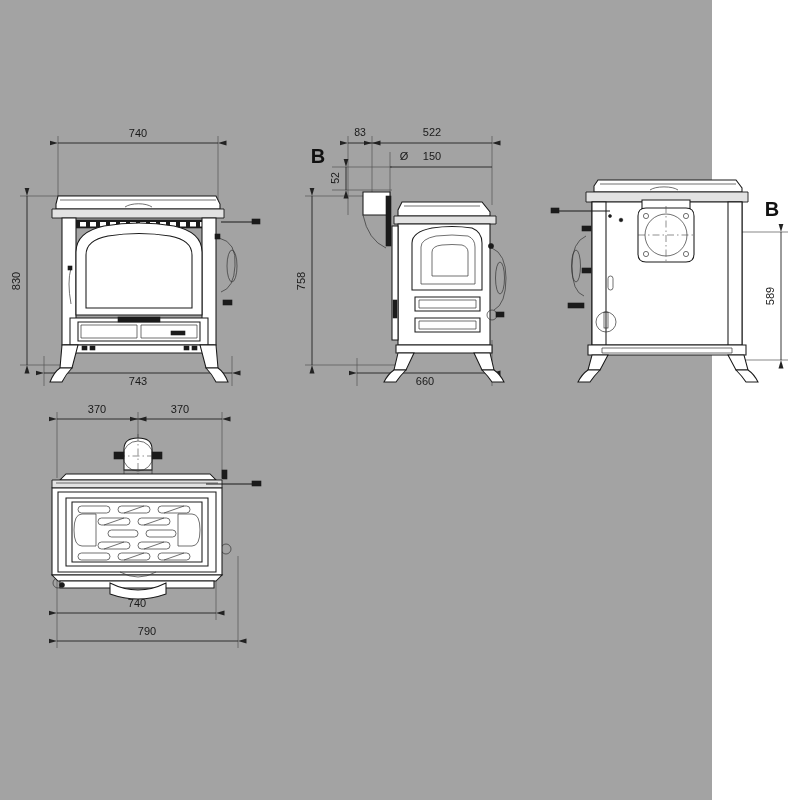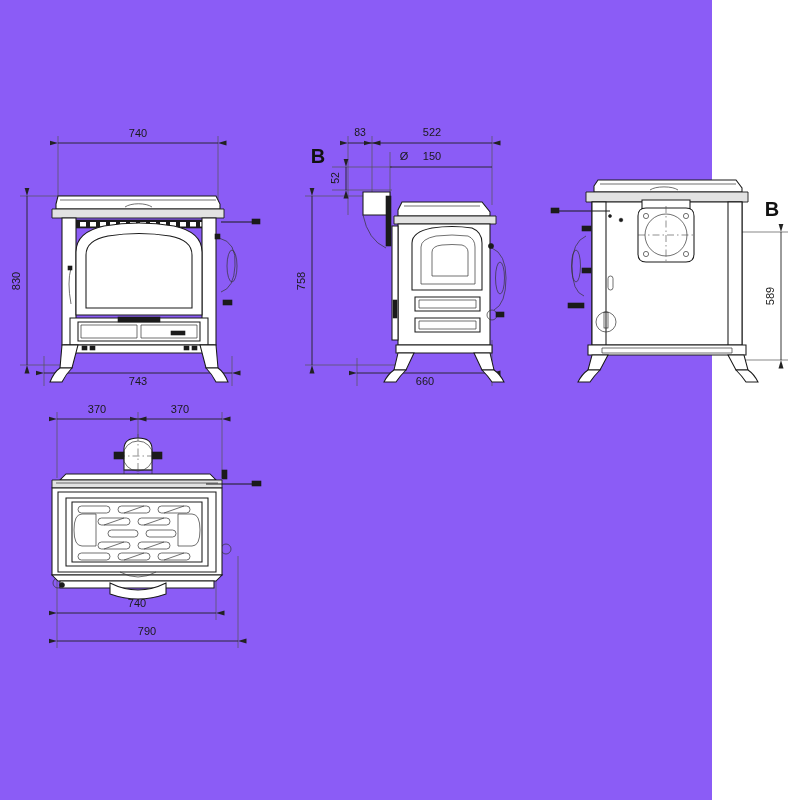--- a/index.html
+++ b/index.html
@@ -1,18 +1,18 @@
 <!DOCTYPE html>
 <html><head>
 <meta charset="utf-8">
 <title>Stove Technical Drawing</title>
 <style>
   html,body{margin:0;padding:0;background:#ffffff;}
   body{width:800px;height:800px;font-family:"Liberation Sans",sans-serif;overflow:hidden;}
-  #stage{position:relative;width:712px;height:800px;background:#8b5cf6;}
+  #stage{position:relative;width:712px;height:800px;background:#a3a3a3;}
   svg{display:block;}
   .dimtext{font-family:"Liberation Sans",sans-serif;font-size:11px;fill:#1a1a1a;}
   .dimtext-sm{font-family:"Liberation Sans",sans-serif;font-size:10.5px;fill:#1a1a1a;}
   .blabel{font-family:"Liberation Sans",sans-serif;font-size:20px;font-weight:bold;fill:#111111;}
   .dimline{stroke:#222222;stroke-width:0.9;fill:none;}
   .extline{stroke:#555555;stroke-width:0.7;fill:none;}
   .obj{stroke:#1a1a1a;stroke-width:1.05;fill:#ffffff;}
   .obj-thin{stroke:#333333;stroke-width:0.7;fill:none;}
   .obj-dark{stroke:#1a1a1a;stroke-width:0.9;fill:#e2e2e2;}
   .obj-black{fill:#1b1b1b;stroke:#1b1b1b;stroke-width:0.6;}

